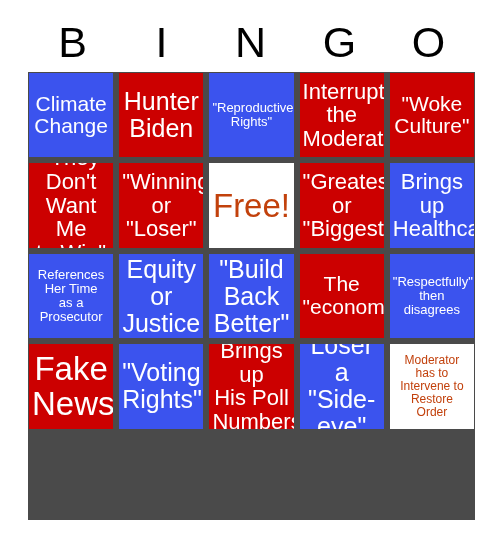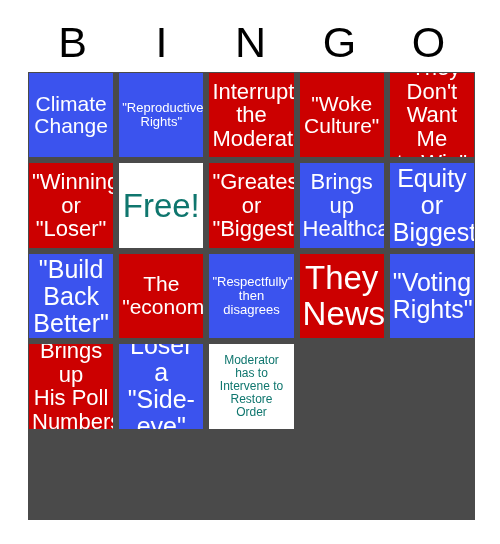--- a/index.html
+++ b/index.html
@@ -60,21 +60,21 @@
     overflow: hidden;
     line-height: 1.08;
   }
   .cell span {
     display: block;
     width: 100%;
     white-space: pre-line;
   }
   .bg-blue { background: #3b53ee; color: #ffffff; }
   .bg-red  { background: #cc0000; color: #ffffff; }
-  .bg-white{ background: #ffffff; color: #0f766e; }
+  .bg-white{ background: #ffffff; color: #c2410c; }
 
   .fs-xxl { font-size: 33px; }
   .fs-xl  { font-size: 25px; }
   .fs-lg  { font-size: 21px; }
   .fs-md  { font-size: 22px; }
   .fs-sm  { font-size: 13px; }
   .fs-xs  { font-size: 12px; }
 </style>
 </head>
 <body>
@@ -86,20 +86,24 @@
     <div class="header-letter">I</div>
     <div class="header-letter">N</div>
     <div class="header-letter">G</div>
     <div class="header-letter">O</div>
   </div>
 
   <div id="grid">
       <div class="cell bg-blue">
         <span class="fs-lg">Climate
 Change</span>
+      </div>
+      <div class="cell bg-red">
+        <span class="fs-xl">Hunter
+Biden</span>
       </div>
       <div class="cell bg-blue">
         <span class="fs-sm">"Reproductive
 Rights"</span>
       </div>
       <div class="cell bg-red">
         <span class="fs-md">Interrupts
 the
 Moderator</span>
       </div>
@@ -124,40 +128,46 @@
       <div class="cell bg-red">
         <span class="fs-md">"Greatest"
 or
 "Biggest"</span>
       </div>
       <div class="cell bg-blue">
         <span class="fs-md">Brings up
 Healthcare</span>
       </div>
       <div class="cell bg-blue">
+        <span class="fs-sm">References
+Her Time
+as a
+Prosecutor</span>
+      </div>
+      <div class="cell bg-blue">
         <span class="fs-xl">Equity
 or
-Biggest</span>
+Justice</span>
       </div>
       <div class="cell bg-blue">
         <span class="fs-xl">"Build
 Back
 Better"</span>
       </div>
       <div class="cell bg-red">
         <span class="fs-lg">The
 "economy"</span>
       </div>
       <div class="cell bg-blue">
         <span class="fs-sm">"Respectfully"
 then
 disagrees</span>
       </div>
       <div class="cell bg-red">
-        <span class="fs-xxl">They
+        <span class="fs-xxl">Fake
 News</span>
       </div>
       <div class="cell bg-blue">
         <span class="fs-xl">"Voting
 Rights"</span>
       </div>
       <div class="cell bg-red">
         <span class="fs-md">Brings up
 His Poll
 Numbers</span>

